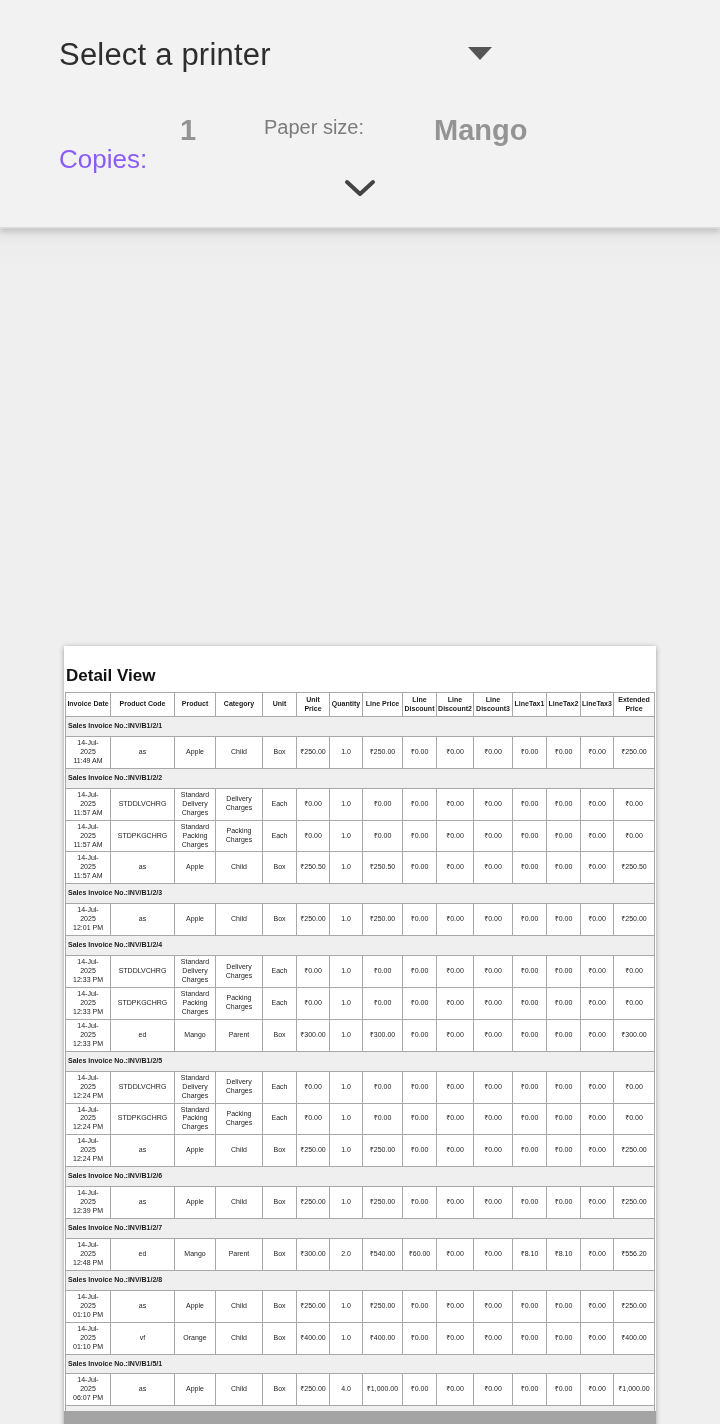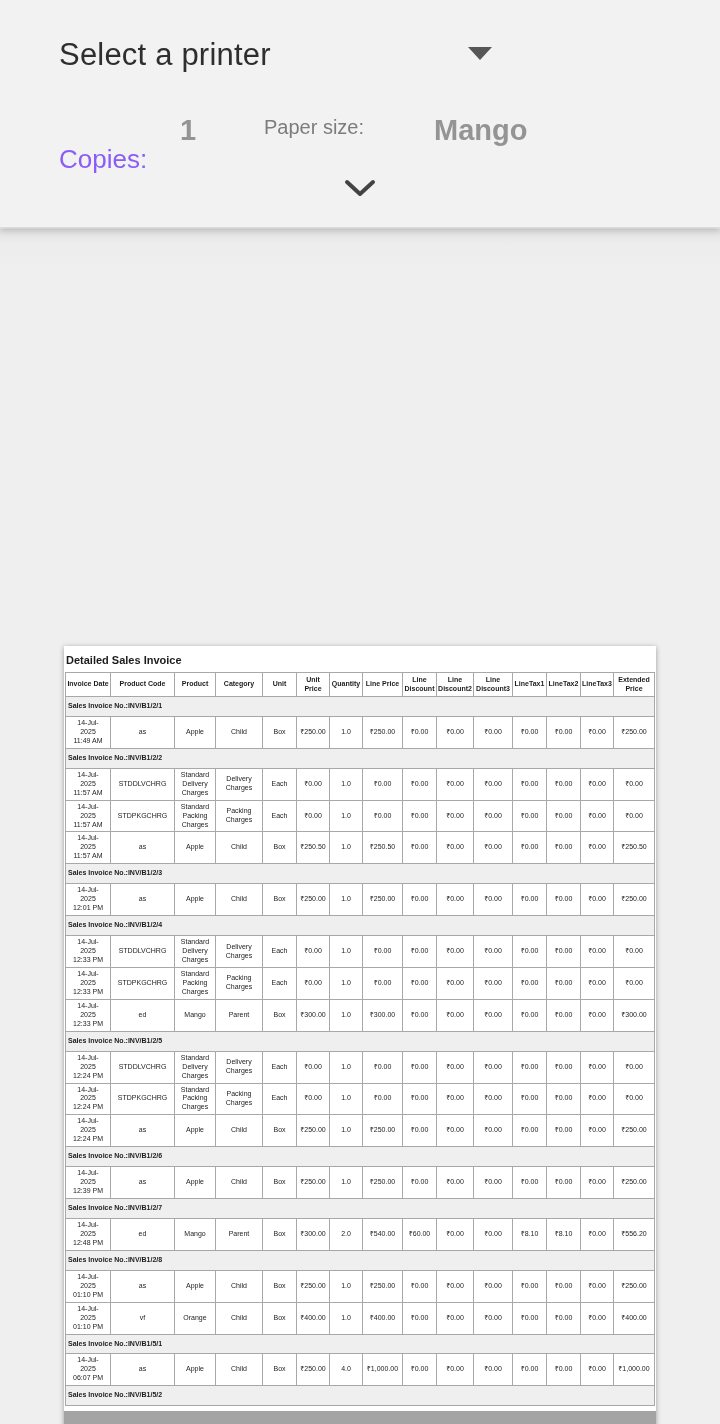--- a/index.html
+++ b/index.html
@@ -107,21 +107,21 @@
         <polyline points="3,3 16,15 29,3" fill="none" stroke="#434343" stroke-width="4" stroke-linecap="round" stroke-linejoin="round"></polyline>
       </svg>
     </span>
   </div>
 </div>
 
 <div class="preview-area">
 
   <div class="document-page">
     <div class="doc-inner">
-      <div class="doc-title">Detailed Sales Invoice</div>
+      <div class="doc-heading">Detail View</div>
 
       <table class="invoice-table">
         <colgroup>
             <col style="width: 45px;">
             <col style="width: 64px;">
             <col style="width: 41px;">
             <col style="width: 47px;">
             <col style="width: 34px;">
             <col style="width: 33px;">
             <col style="width: 33px;">

